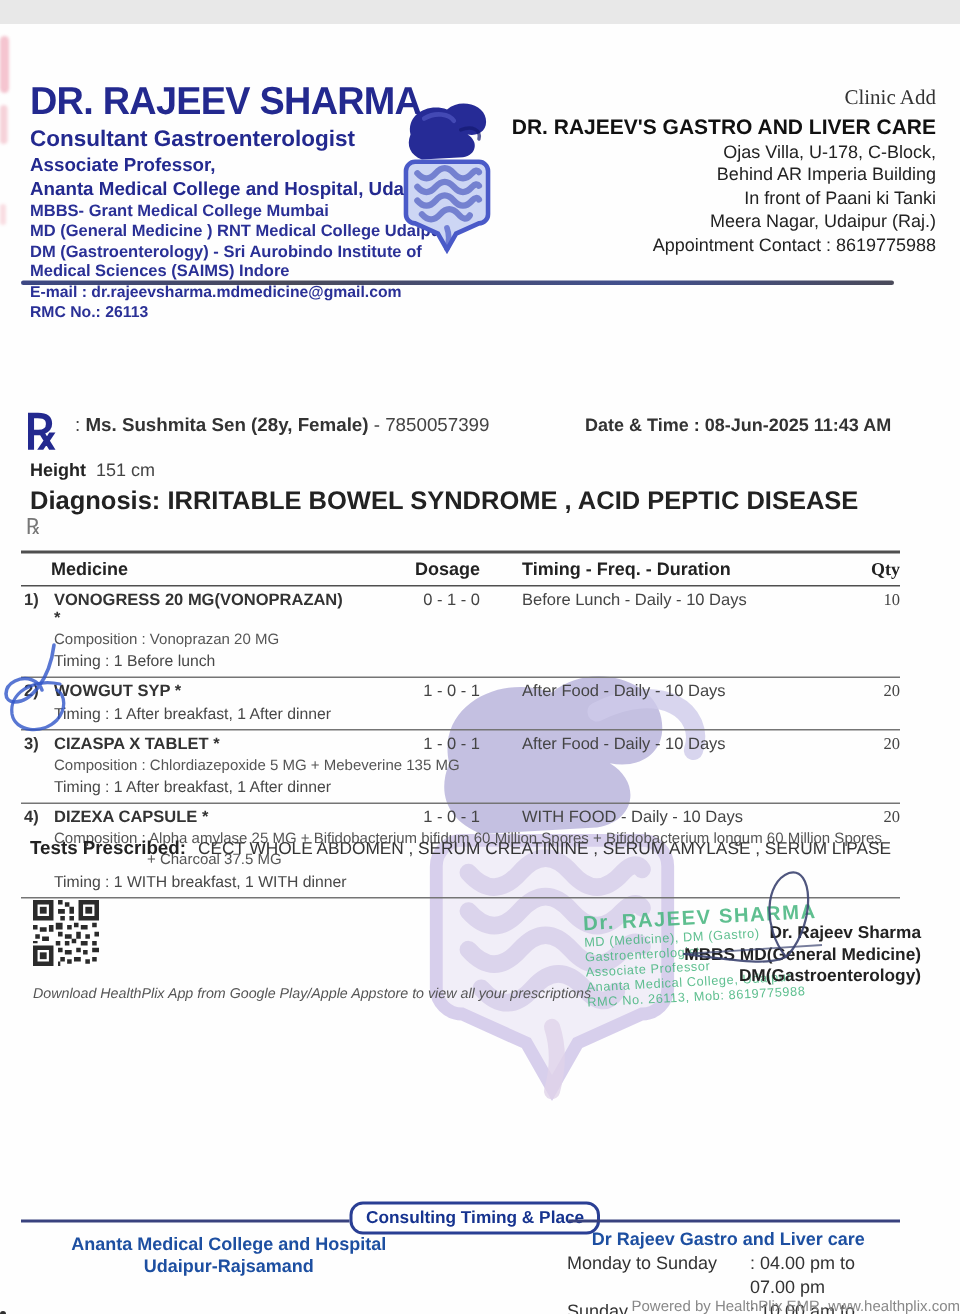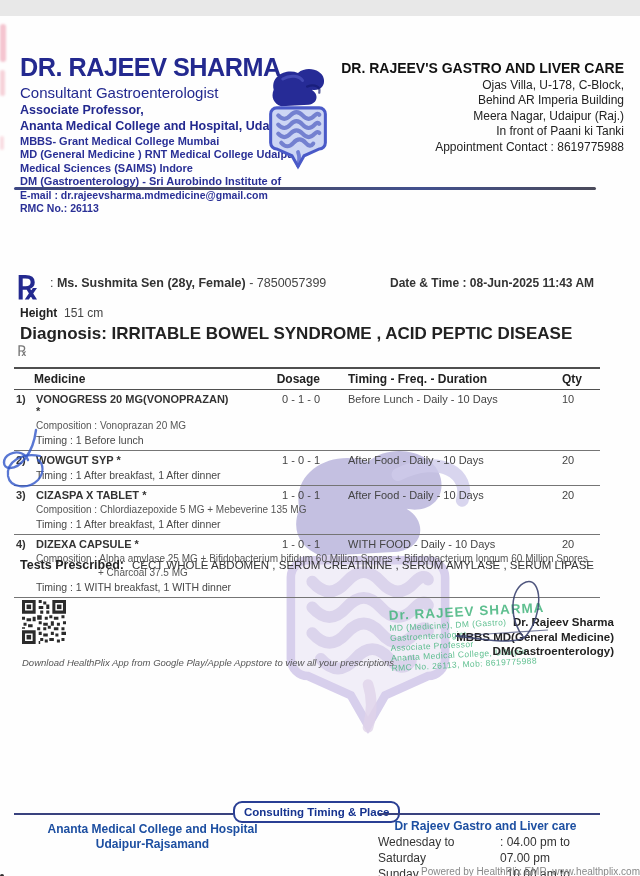--- a/index.html
+++ b/index.html
@@ -4,21 +4,21 @@
 <style>
   html,body{margin:0;padding:0;background:#e8e8e8;}
   .page{
     position:relative;width:640px;height:876px;margin:16px auto;
     background:#fefefe;overflow:hidden;
     font-family:"Liberation Sans",sans-serif;color:#2b2b2b;
   }
   
   .hdr-left{position:absolute;left:20px;top:36px;width:300px;color:#23298f;}
   .doc-name{font-size:26px;font-weight:bold;letter-spacing:-.5px;transform:scaleX(.97);transform-origin:left;white-space:nowrap;}
-  .doc-title{font-size:15px;font-weight:normal;margin-top:1px;}
+  .doc-title{font-size:15px;font-weight:bold;margin-top:1px;}
   .doc-line-b{font-size:12.5px;font-weight:bold;margin-top:2px;}
   .doc-line{font-size:11px;font-weight:600;margin-top:1.5px;color:#2a3096;}
   .doc-small{font-size:10.5px;font-weight:600;margin-top:1.5px;color:#2a3096;}
   .hdr-right{position:absolute;right:16px;top:42px;width:300px;text-align:right;color:#222;}
   .clinic-add{font-family:"Liberation Serif",serif;font-size:14px;color:#333;}
   .clinic-name{font-size:14px;font-weight:bold;margin-top:2px;color:#111;}
   .clinic-line{font-size:12px;margin-top:1.5px;color:#222;}
   .divider{position:absolute;left:14px;top:171px;width:582px;height:2.5px;
     background:linear-gradient(90deg,#3d4884,#4a4a5a 30%,#42508e 70%,#4a4a5a);border-radius:2px;}
   
@@ -30,21 +30,21 @@
   .height-line b{color:#222;}
   .diagnosis{position:absolute;left:20px;top:308px;font-size:17px;font-weight:bold;color:#222;}
   .rx-small{position:absolute;left:17px;top:324px;font-size:15px;color:#777;font-family:"DejaVu Serif",serif;}
   
   .med-table{position:absolute;left:14px;top:351px;width:586px;}
   .t-head{display:flex;border-top:2px solid #4f4f4f;border-bottom:1.5px solid #4f4f4f;
     padding:3px 0 3px 0;font-size:12px;font-weight:bold;color:#222;}
   .c-name{width:218px;box-sizing:border-box;padding-left:20px;}
   .c-dose{width:88px;text-align:right;}
   .c-timing{width:242px;box-sizing:border-box;padding-left:28px;}
-  .c-qty{width:38px;text-align:left;}
+  .c-qty{width:38px;text-align:right;font-family:Liberation Serif, serif;}
   .med-row{border-bottom:1.2px solid #757575;padding:3px 0 4px 0;}
   .r-main{display:flex;font-size:11px;color:#444;}
   .r-main .c-name{display:flex;padding-left:2px;font-weight:bold;color:#333;}
   .r-num{width:20px;flex:none;}
   .r-name{flex:1;}
   .subline{font-size:10px;color:#555;padding-left:22px;margin-top:3px;}
   .subline.t{font-size:10.5px;color:#474747;}
   .subline.c2{padding-left:84px;}
   
   .tests{position:absolute;left:20px;top:542px;font-size:11.5px;color:#333;}
@@ -91,44 +91,45 @@
   <div class="art p3"></div>
   <div class="art d1"></div>
 
   <div class="hdr-left">
     <div class="doc-name">DR. RAJEEV SHARMA</div>
     <div class="doc-title">Consultant Gastroenterologist</div>
     <div class="doc-line-b">Associate Professor,</div>
     <div class="doc-line-b">Ananta Medical College and Hospital, Udaipur</div>
     <div class="doc-line">MBBS- Grant Medical College Mumbai</div>
     <div class="doc-line">MD (General Medicine ) RNT Medical College Udaipur</div>
+    <div class="doc-line">DM (Gastroenterology) - Sri Aurobindo Institute of</div>
     <div class="doc-line">Medical Sciences (SAIMS) Indore</div>
-    <div class="doc-line">DM (Gastroenterology) - Sri Aurobindo Institute of</div>
     <div class="doc-small">E-mail : dr.rajeevsharma.mdmedicine@gmail.com</div>
     <div class="doc-small">RMC No.: 26113</div>
   </div>
 
   <svg class="logo" viewBox="0 0 100 140">
     <path d="M18,34 C14,16 34,6 50,12 C62,2 82,8 84,20 C86,30 78,36 68,34 C78,40 76,52 64,54 L28,56 C18,52 14,44 18,34 Z" fill="#262b96"></path>
     <path d="M30,20 C40,14 52,16 56,22" stroke="#565ec8" stroke-width="4" fill="none" stroke-linecap="round" opacity=".6"></path>
     <path d="M62,30 C72,26 80,30 78,38" stroke="#141a70" stroke-width="3" fill="none" stroke-linecap="round" opacity=".7"></path>
     <path d="M22,58 h56 a8,8 0 0 1 8,8 v38 a8,8 0 0 1 -8,8 l-20,9 -8,14 -8,-14 -20,-9 a8,8 0 0 1 -8,-8 v-38 a8,8 0 0 1 8,-8 z" fill="#cdd6f4" stroke="#4a5ac8" stroke-width="4"></path>
     <path d="M24,68 q8,9 16,0 q8,-9 16,0 q8,9 16,0 q4,-4 6,-1" stroke="#3947b8" stroke-width="5.5" fill="none" stroke-linecap="round" opacity=".6"></path>
     <path d="M24,80 q8,9 16,0 q8,-9 16,0 q8,9 16,0 q4,-4 6,-1" stroke="#3947b8" stroke-width="5.5" fill="none" stroke-linecap="round" opacity=".6"></path>
     <path d="M24,92 q8,9 16,0 q8,-9 16,0 q8,9 16,0 q4,-4 6,-1" stroke="#3947b8" stroke-width="5.5" fill="none" stroke-linecap="round" opacity=".6"></path>
     <path d="M28,104 q8,9 16,0 q8,-9 16,0 q6,7 10,1" stroke="#3947b8" stroke-width="5.5" fill="none" stroke-linecap="round" opacity=".6"></path>
     <path d="M50,116 q3,8 0,18" stroke="#4a5ac8" stroke-width="5" fill="none" stroke-linecap="round" opacity=".7"></path>
   </svg>
 
   <div class="hdr-right">
+    <div class="clinic-add">Clinic Add</div>
     <div class="clinic-name">DR. RAJEEV'S GASTRO AND LIVER CARE</div>
     <div class="clinic-line">Ojas Villa, U-178, C-Block,</div>
     <div class="clinic-line">Behind AR Imperia Building</div>
+    <div class="clinic-line">In front of Paani ki Tanki</div>
     <div class="clinic-line">Meera Nagar, Udaipur (Raj.)</div>
-    <div class="clinic-line">In front of Paani ki Tanki</div>
     <div class="clinic-line">Appointment Contact : 8619775988</div>
   </div>
 
   <div class="divider"></div>
 
   <svg class="watermark" viewBox="0 0 100 140">
     <path d="M18,34 C14,16 34,6 50,12 C62,2 82,8 84,20 C86,30 78,36 68,34 C78,40 76,52 64,54 L28,56 C18,52 14,44 18,34 Z" fill="#3b49b8"></path>
     <path d="M64,18 C84,8 98,18 94,30" stroke="#5b6ad0" stroke-width="6" fill="none" stroke-linecap="round" opacity=".8"></path>
     <path d="M22,58 h56 a8,8 0 0 1 8,8 v38 a8,8 0 0 1 -8,8 l-20,9 -8,14 -8,-14 -20,-9 a8,8 0 0 1 -8,-8 v-38 a8,8 0 0 1 8,-8 z" fill="#d4d0f2" stroke="#7a74d8" stroke-width="4"></path>
     <path d="M24,68 q8,9 16,0 q8,-9 16,0 q8,9 16,0 q4,-4 6,-1" stroke="#6a63c8" stroke-width="5.5" fill="none" stroke-linecap="round" opacity=".7"></path>
@@ -263,21 +264,21 @@
   <div class="f-line r"></div>
 
   <div class="f-col-left">
     <div class="f-blue">Ananta Medical College and Hospital</div>
     <div class="f-blue">Udaipur-Rajsamand</div>
   </div>
 
   <div class="f-col-right">
     <div class="f-blue" style="text-align:center">Dr Rajeev Gastro and Liver care</div>
     <div class="f-row">
-        <span class="lab">Wednesday to Saturday</span>
+        <span class="lab">Monday to Sunday</span>
         <span>:  04.00 pm to 07.00 pm</span>
       </div>
     <div class="f-row">
         <span class="lab">Sunday</span>
         <span>:  10.00 am to 12.00 pm</span>
       </div>
   </div>
 
   <div class="powered">Powered by HealthPlix EMR. www.healthplix.com</div>
 

